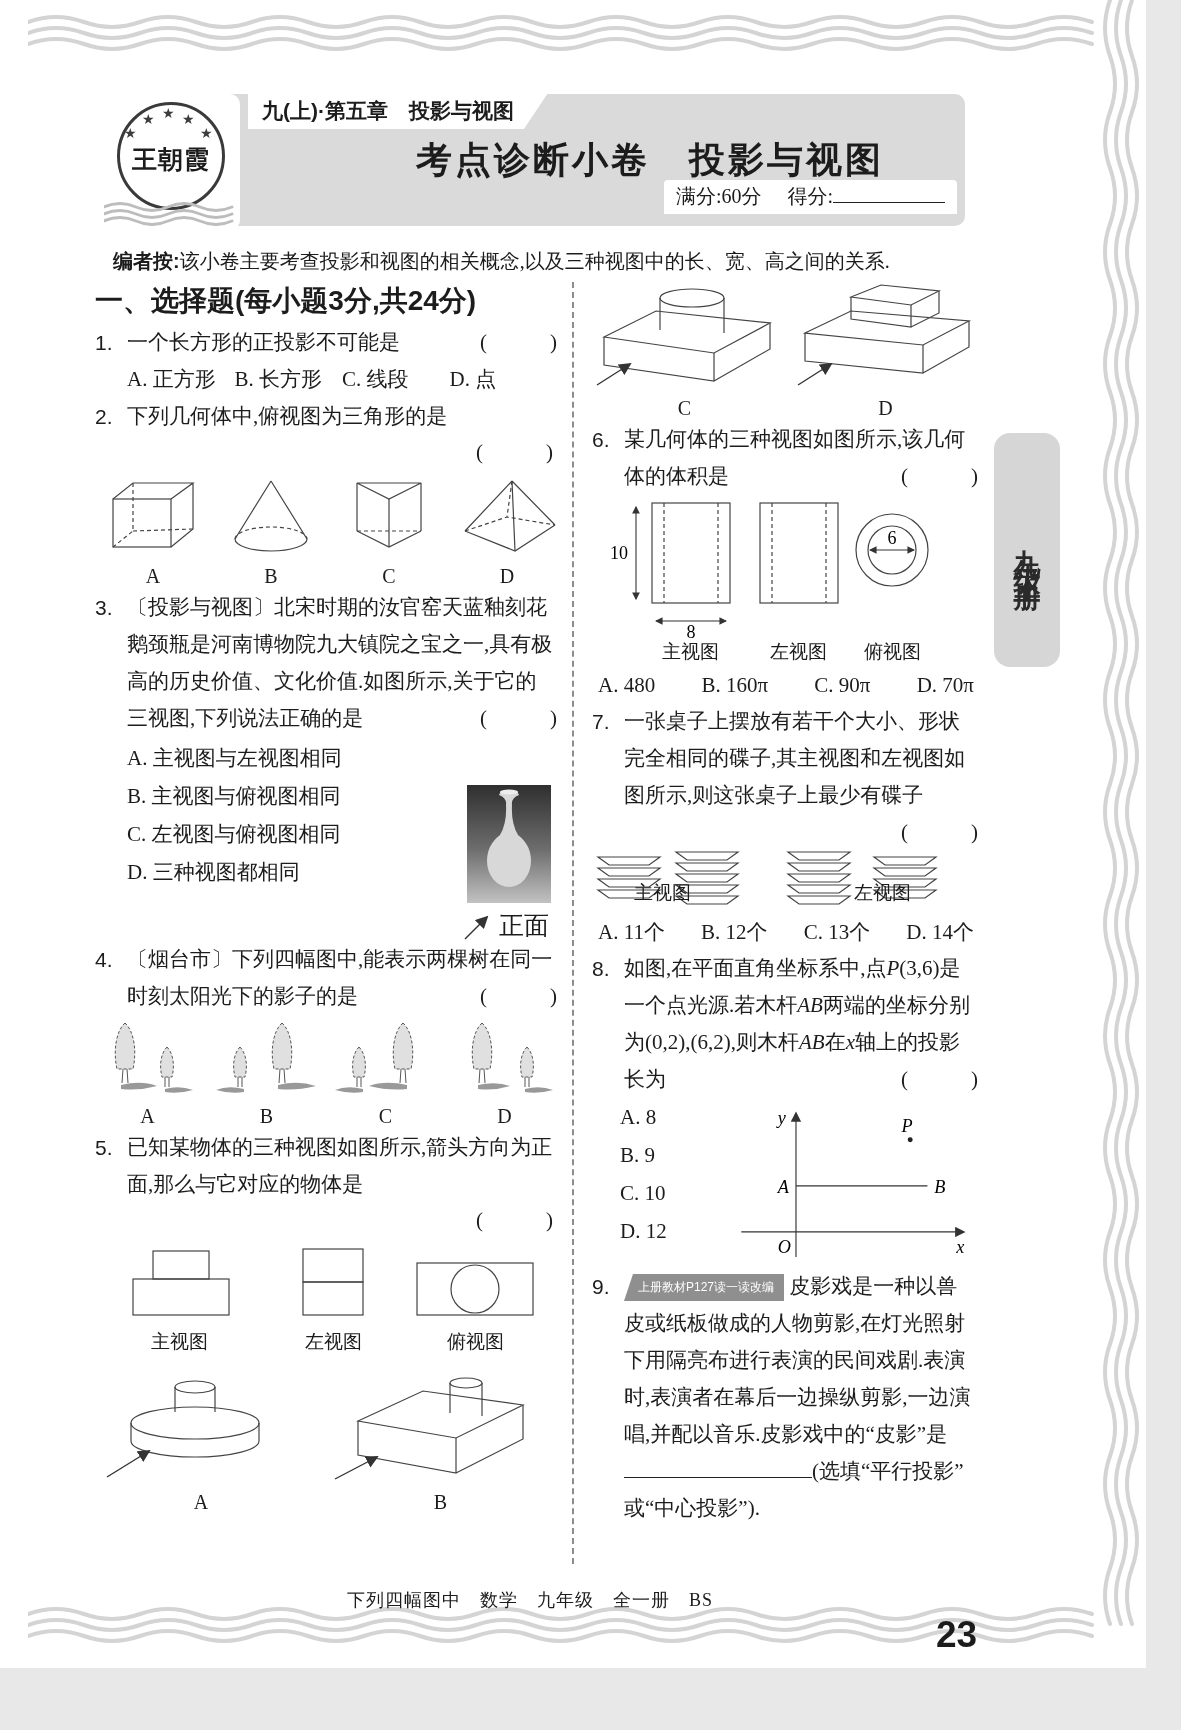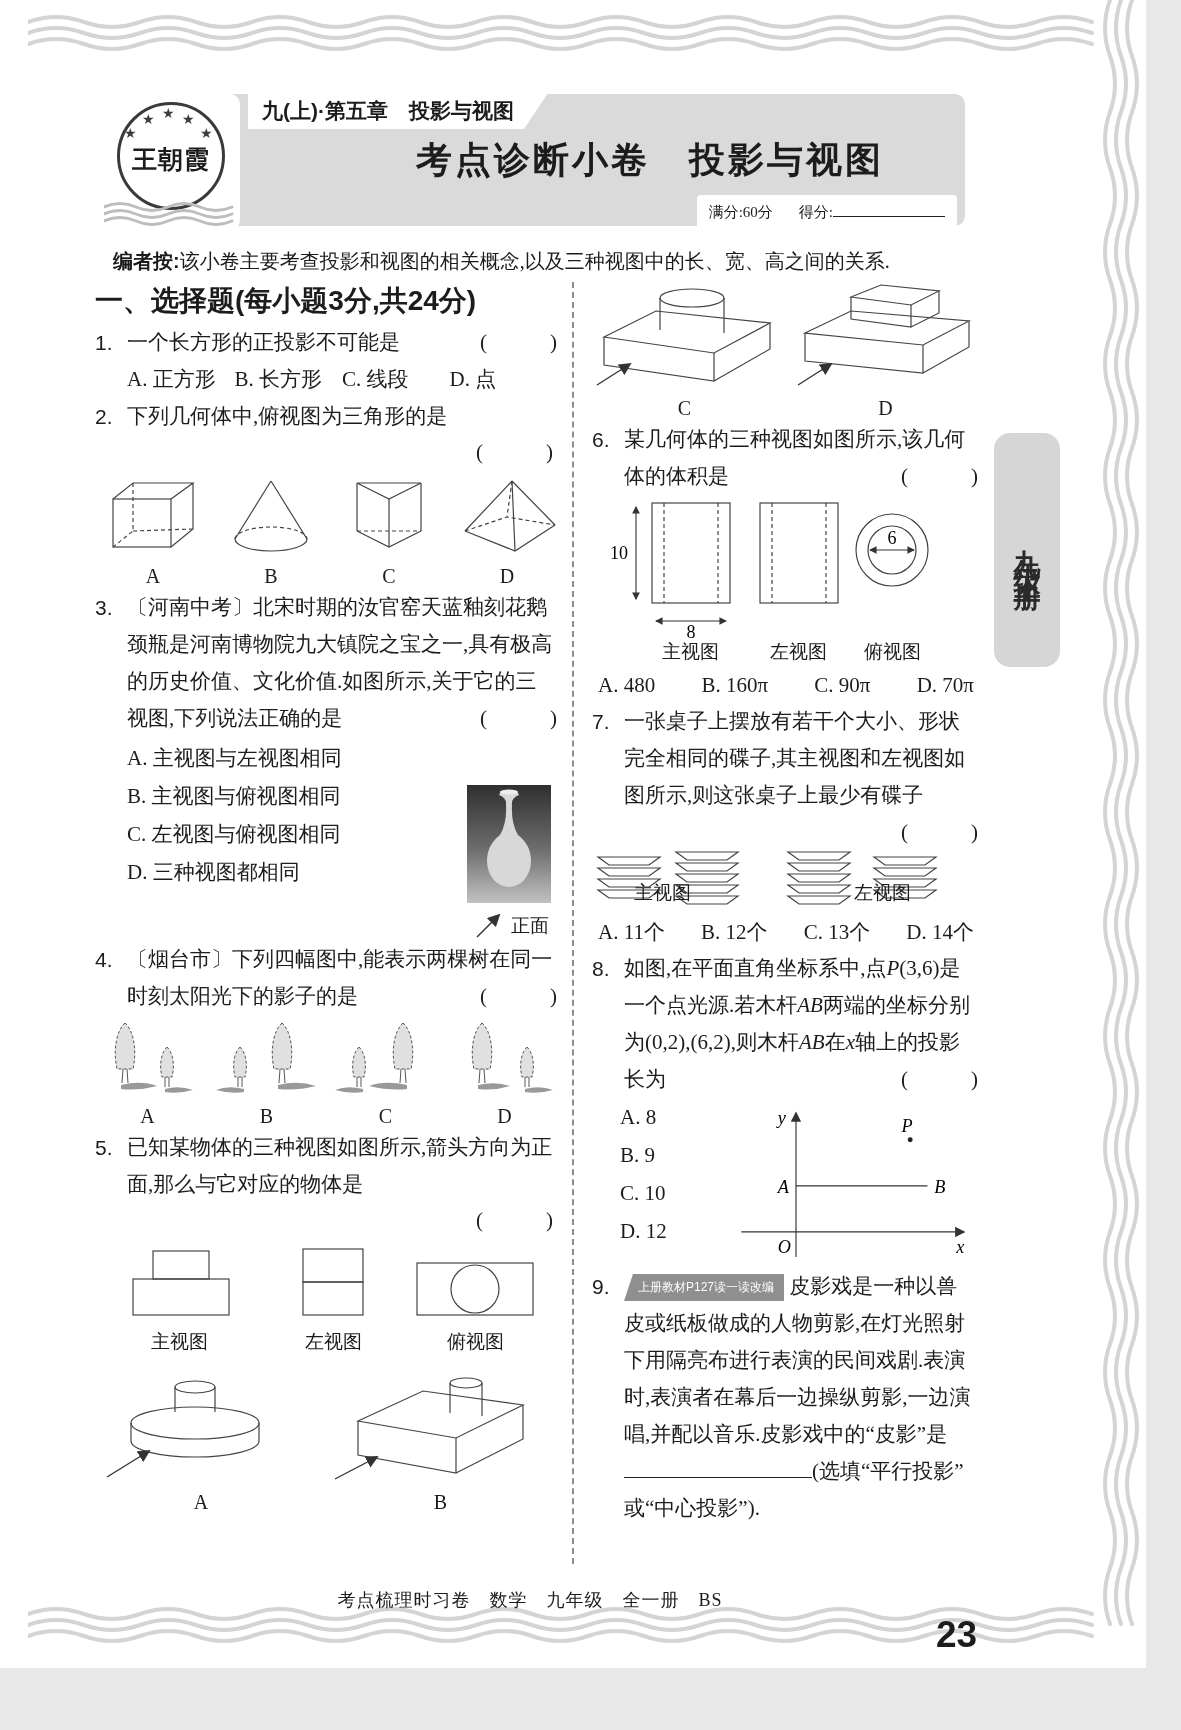--- a/index.html
+++ b/index.html
@@ -10,22 +10,22 @@
   .edge-right{left:1146px;top:0;width:35px;height:1730px;background:#e8e8e8;}
   .edge-bottom{left:0;top:1668px;width:1181px;height:62px;background:#e8e8e8;}
   .wave{pointer-events:none;}
   
   .header{left:100px;top:94px;width:865px;height:132px;background:#dadada;border-radius:10px;}
   .chapter-tab{position:absolute;left:148px;top:-1px;height:36px;line-height:36px;background:#fff;
     padding:0 34px 0 14px;font-family:"Liberation Sans",sans-serif;font-weight:bold;font-size:21px;
     clip-path:polygon(0 0,100% 0,calc(100% - 24px) 100%,0 100%);}
   .title{position:absolute;left:235px;right:0;top:42px;text-align:center;
     font-family:Liberation Serif, serif;font-weight:bold;font-size:36px;letter-spacing:3px;}
-  .score-line{position:absolute;right:8px;bottom:0;background:#fff;padding:3px 12px 4px;
-    font-size:15px;border-radius:4px 4px 0 0;}
+  .score-line{position:absolute;right:8px;bottom:12px;background:#fff;padding:3px 12px 4px;
+    font-size:20px;border-radius:4px 4px 0 0;}
   .score-blank{display:inline-block;width:112px;height:18px;border-bottom:1.6px solid #222;}
   .score-gap{display:inline-block;width:26px;}
   
   .logo{left:98px;top:94px;width:142px;height:136px;background:#fff;border-radius:10px;z-index:2;}
   .logo-circle{position:absolute;left:19px;top:8px;width:102px;height:102px;border:3px solid #3a3a3a;
     border-radius:50%;box-shadow:0 0 0 2px #fff inset;}
   .star{position:absolute;font-size:14px;color:#3d3d3d;line-height:1;}
   .logo-name{position:absolute;left:0;right:0;top:38px;text-align:center;font-weight:bold;
     font-size:25px;letter-spacing:1px;font-family:"Liberation Serif",serif;}
   .logo-waves{position:absolute;left:6px;top:108px;}
@@ -104,21 +104,21 @@
       <path d="M12 0 q-10 28 0 56 t0 56 t0 56 t0 56 t0 56 t0 56 t0 56 t0 56 t0 56 t0 56 t0 56 t0 56 t0 56 t0 56 t0 56 t0 56 t0 56 t0 56 t0 56 t0 56 t0 56 t0 56 t0 56 t0 56 t0 56 t0 56 t0 56 t0 56 t0 56"></path>
       <path transform="translate(11,0)" d="M12 0 q-10 28 0 56 t0 56 t0 56 t0 56 t0 56 t0 56 t0 56 t0 56 t0 56 t0 56 t0 56 t0 56 t0 56 t0 56 t0 56 t0 56 t0 56 t0 56 t0 56 t0 56 t0 56 t0 56 t0 56 t0 56 t0 56 t0 56 t0 56 t0 56 t0 56"></path>
       <path transform="translate(22,0)" d="M12 0 q-10 28 0 56 t0 56 t0 56 t0 56 t0 56 t0 56 t0 56 t0 56 t0 56 t0 56 t0 56 t0 56 t0 56 t0 56 t0 56 t0 56 t0 56 t0 56 t0 56 t0 56 t0 56 t0 56 t0 56 t0 56 t0 56 t0 56 t0 56 t0 56 t0 56"></path>
     </g>
   </svg>
 
   <div class="abs side-tab">
     <span>九年级上册</span>
   </div>
   <div class="abs pagenum">23</div>
-  <div class="abs footer">考点梳理时习卷　数学　九年级　全一册　BS</div>
+  <div class="abs footer">下列四幅图中　数学　九年级　全一册　BS</div>
 
   <div class="abs header">
     <div class="chapter-tab">九(上)·第五章　投影与视图</div>
     <div class="title">考点诊断小卷　投影与视图</div>
     <div class="score-line">
       <span>满分:60分</span><span class="score-gap"></span><span>得分:</span><span class="score-blank"></span>
     </div>
   </div>
 
   <div class="abs logo">
@@ -205,21 +205,21 @@
             <path d="M8 58 L58 78 L98 52"></path>
             <path d="M8 58 L50 44 L98 52 M55 8 L50 44" stroke-dasharray="4 3"></path>
           </g>
         </svg>
         <div class="fig-label">D</div>
       </div>
     </div>
 
     <div class="q" style="min-height:352px">
       <span class="qnum">3.</span>
-      <span>〔河南中考〕</span><span>北宋时期的汝官窑天蓝釉刻花鹅颈瓶是河南博物院九大镇院之宝之一,具有极高的历史价值、文化价值.如图所示,关于它的三视图,下列说法正确的是</span>
+      <span>〔投影与视图〕</span><span>北宋时期的汝官窑天蓝釉刻花鹅颈瓶是河南博物院九大镇院之宝之一,具有极高的历史价值、文化价值.如图所示,关于它的三视图,下列说法正确的是</span>
       <span class="bracket">(　　　)</span>
       <div class="opts1" style="padding-left:0;margin-top:2px">
         <div>A. 主视图与左视图相同</div>
         <div>B. 主视图与俯视图相同</div>
         <div>C. 左视图与俯视图相同</div>
         <div>D. 三种视图都相同</div>
       </div>
       <svg style="position:absolute;right:6px;top:196px" width="84" height="118" viewBox="0 0 84 118">
         <defs>
           <linearGradient id="vaseg" x1="0" y1="0" x2="0" y2="1">
@@ -229,21 +229,21 @@
           </linearGradient>
         </defs>
         <rect width="84" height="118" fill="url(#vaseg)"></rect>
         <path d="M34 6 L50 6 L52 10 Q44 13 45 20 Q44 38 51 50 Q64 60 64 76 A22 26 0 1 1 20 76 Q20 60 33 50 Q40 38 39 20 Q40 13 32 10 Z" fill="#d8d8d8"></path>
         <ellipse cx="42" cy="7" rx="9" ry="2.5" fill="#ededed"></ellipse>
       </svg>
       <div style="position:absolute;right:8px;top:318px;white-space:nowrap">
         <svg width="32" height="30" style="vertical-align:-8px">
           <line x1="3" y1="27" x2="25" y2="5" stroke="#333" stroke-width="1.4" marker-end="url(#ah)"></line>
         </svg>
-        <span style="font-size:19px">正面</span>
+        <span style="font-size:25px">正面</span>
       </div>
     </div>
 
     <div class="q">
       <span class="qnum">4.</span>
       <span>〔烟台市〕</span><span>下列四幅图中,能表示两棵树在同一时刻太阳光下的影子的是</span>
       <span class="bracket">(　　　)</span>
     </div>
     <div class="fig-row" style="padding-left:0">
       <div class="fig-block">

